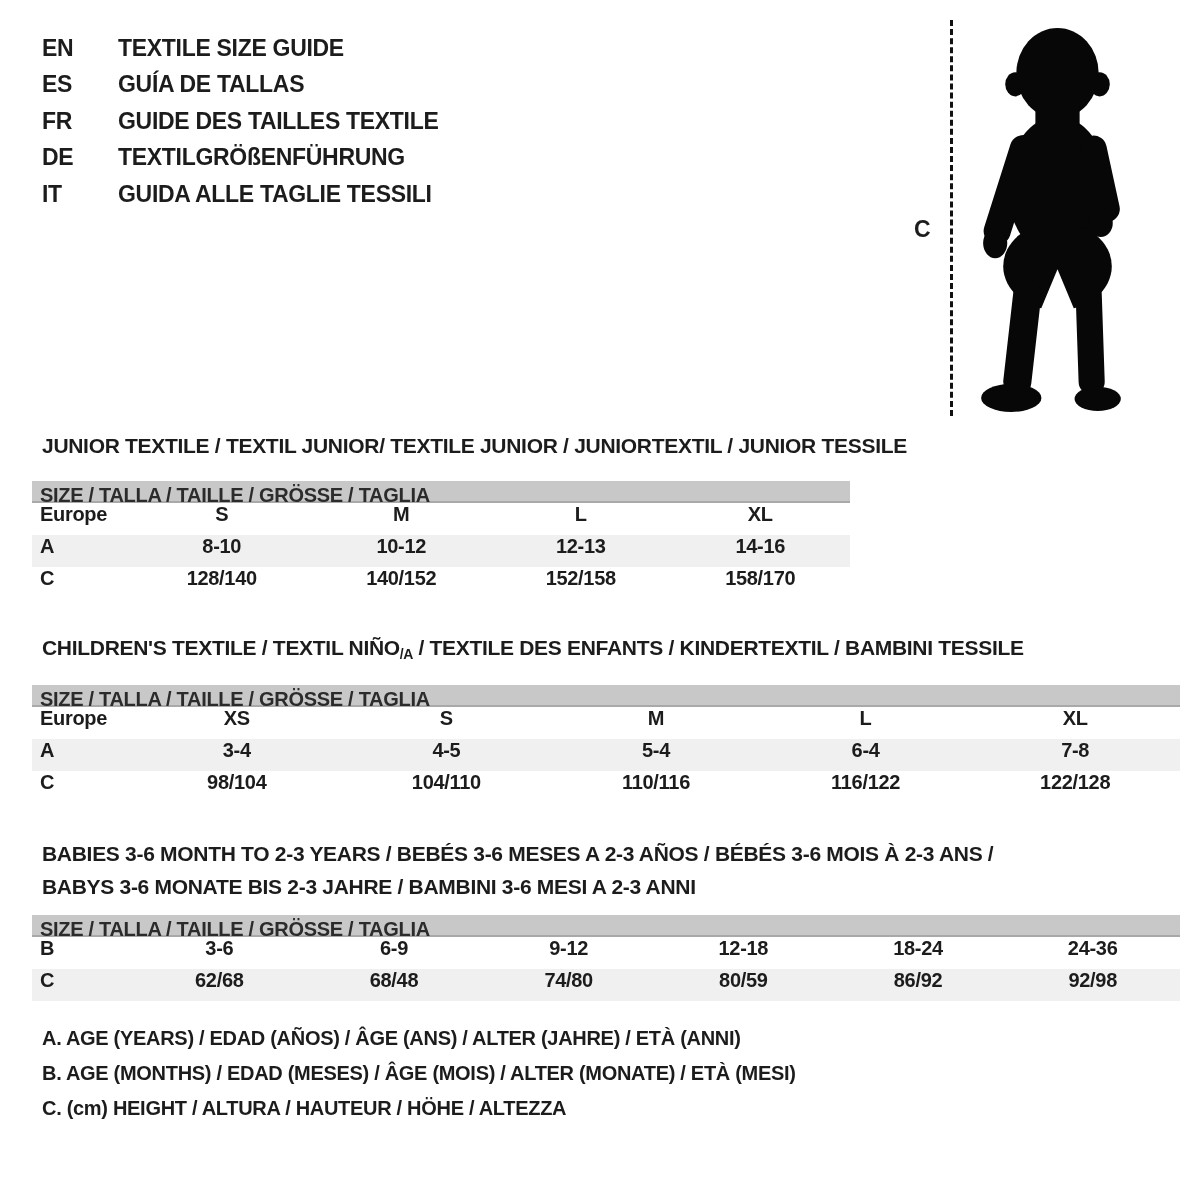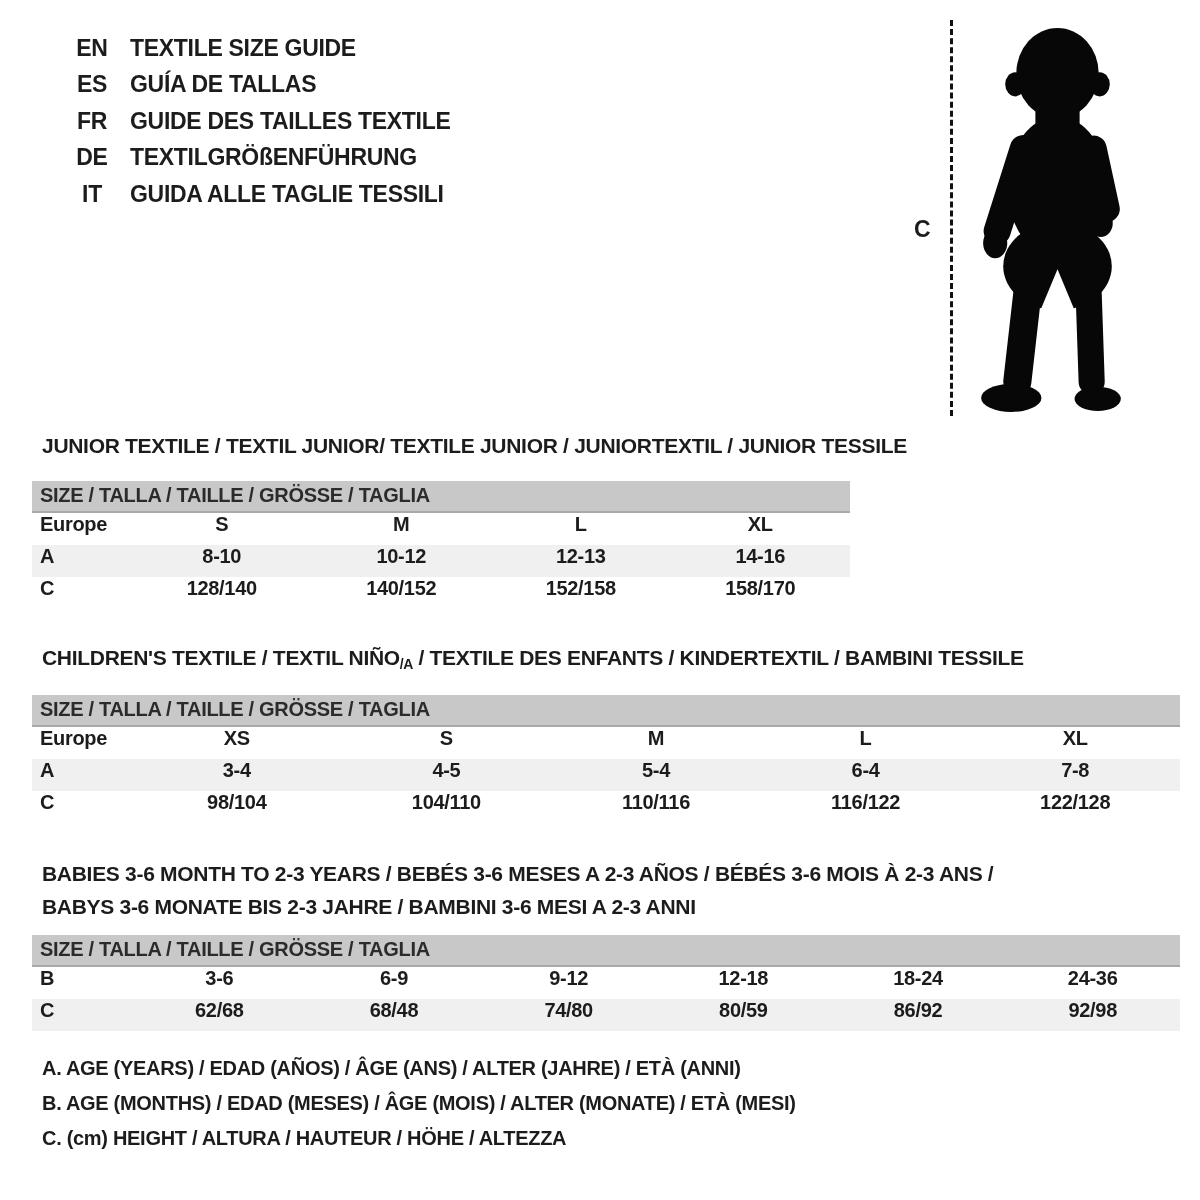--- a/index.html
+++ b/index.html
@@ -10,21 +10,21 @@
     font-family: "Liberation Sans", sans-serif;
     color: var(--text, #1c1c1c);
     font-weight: 700;
     letter-spacing: -0.3px;
     overflow: hidden;
   }
 
   
   .header { position: relative; height: 433px; }
 
-  .langs { position: absolute; top: 30px; left: 54px; text-align: center; }
+  .langs { position: absolute; top: 30px; left: 42px; }
   .lang-row { display: flex; height: 36.5px; align-items: center; font-size: 23px; }
   .lang-code { width: 76px; }
   .lang-title { white-space: nowrap; }
 
   .figure { position: absolute; top: 18px; left: 912px; width: 256px; height: 406px; }
   .measure-line {
     position: absolute; left: 38px; top: 2px; height: 396px; width: 0;
     border-left: 3px dashed #111;
   }
   .c-label { position: absolute; left: 2px; top: 198px; font-size: 23px; }
@@ -36,21 +36,21 @@
     margin-left: 10px; font-size: 21px; line-height: 26px;
     white-space: nowrap;
   }
   .section-heading .sub { font-size: 14px; position: relative; top: 4px; letter-spacing: -0.5px; }
   .heading-gap { height: 22px; }
 
   .stable.narrow { width: 818px; }
   .stable.wide { width: 1148px; }
 
   .thead {
-    height: 32px; line-height: 28px;
+    height: 22px; line-height: 28px;
     background: var(--header-bg, #c8c8c8);
     border-bottom: 2px solid var(--header-border, #a9a9a9);
     padding-left: 8px;
     font-size: 20px; color: #2b2b2b;
   }
   .trow { display: flex; height: 32px; align-items: flex-start; font-size: 20px; }
   .trow.shaded { background: var(--row-shaded, #f0f0f0); }
   .tcell { flex: 1; text-align: center; white-space: nowrap; }
   .tcell.label { flex: 0 0 100px; text-align: left; padding-left: 8px; }
 

